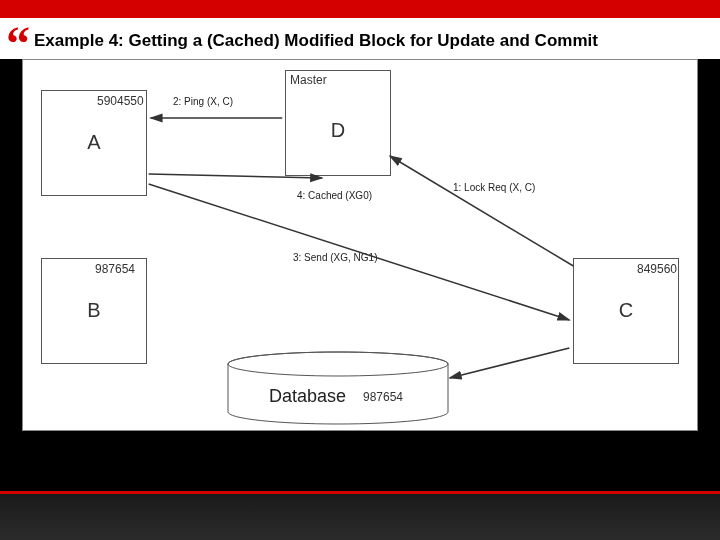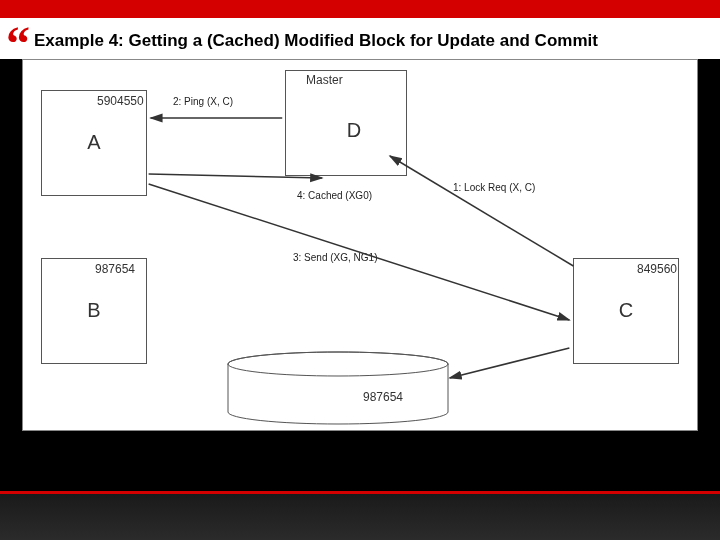--- a/index.html
+++ b/index.html
@@ -112,37 +112,38 @@
     <div class="node-box" style="left:18px; top:30px; width:104px; height:104px;">
       <span>A</span>
     </div>
     <div class="small-label" style="left:74px; top:34px;">5904550</div>
 
     <div class="node-box" style="left:18px; top:198px; width:104px; height:104px;">
       <span>B</span>
     </div>
     <div class="small-label" style="left:72px; top:202px;">987654</div>
 
-    <div class="node-box" style="left:262px; top:10px; width:104px; height:104px; flex-direction:column;padding-left:16px;">
+    <div class="node-box" style="left:262px; top:10px; width:104px; height:104px; flex-direction:column;">
       <div class="small-label" style="position:static; align-self:flex-start; margin:2px 0 0 4px;">Master</div>
       <div class="center-label" style="display:flex;align-items:center;justify-content:center;font-size:20px;">D</div>
     </div>
 
     <div class="node-box" style="left:550px; top:198px; width:104px; height:104px;">
       <span>C</span>
     </div>
     <div class="small-label" style="left:614px; top:202px;">849560</div>
 
     <div class="cyl" style="left:200px; top:290px;">
       <svg width="230" height="78">
         <ellipse cx="115" cy="14" rx="110" ry="12" fill="#fff" stroke="#555"></ellipse>
         <path d="M5 14 L5 62 A110 12 0 0 0 225 62 L225 14" fill="#fff" stroke="#555"></path>
         <ellipse cx="115" cy="14" rx="110" ry="12" fill="none" stroke="#555"></ellipse>
       </svg>
     </div>
+    <div class="mid-label" style="left:246px; top:326px; font-size:18px;">Database</div>
     <div class="small-label" style="left:340px; top:330px;">987654</div>
 
     <div class="mid-label" style="left:150px; top:36px;">2: Ping (X, C)</div>
     <div class="mid-label" style="left:430px; top:106px;margin-top:16px;">1: Lock Req (X, C)</div>
     <div class="mid-label" style="left:274px; top:130px;">4: Cached (XG0)</div>
     <div class="mid-label" style="left:270px; top:192px;">3: Send (XG, NG1)</div>
 
     <svg class="arrows" viewBox="0 0 676 370" preserveAspectRatio="none">
       <defs>
         <marker id="ah" markerWidth="10" markerHeight="10" refX="8" refY="3" orient="auto">

